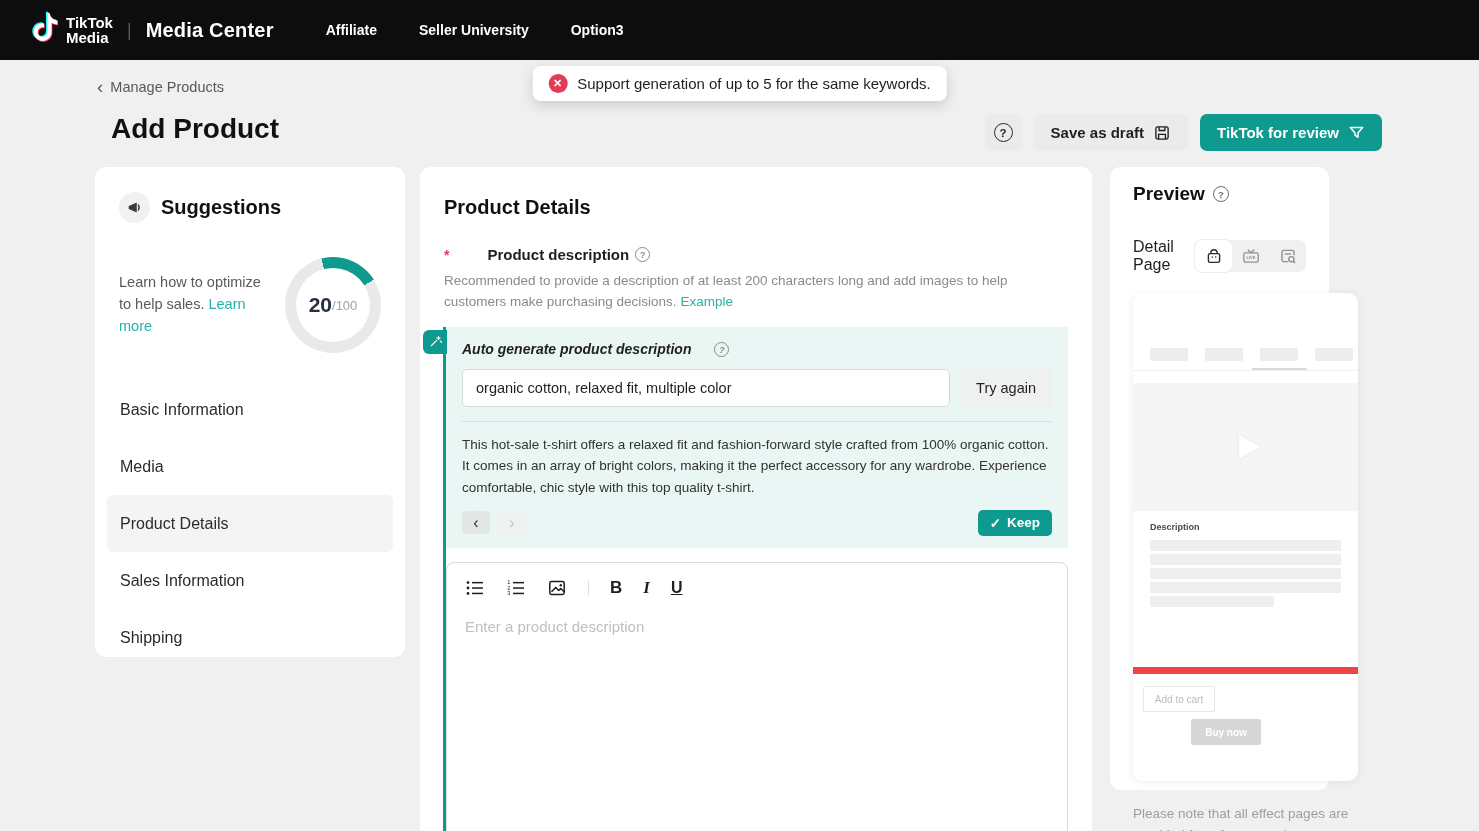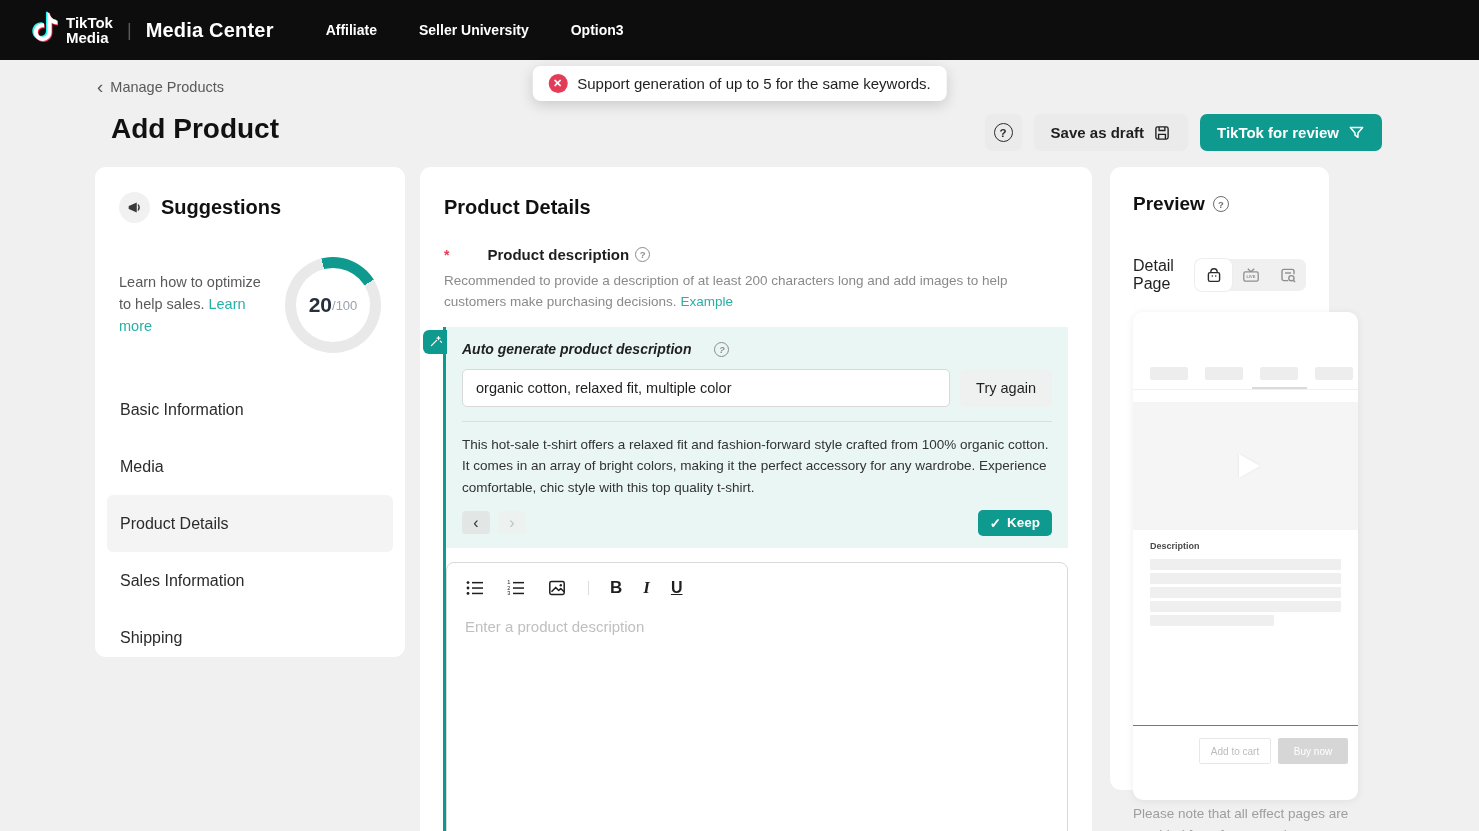--- a/index.html
+++ b/index.html
@@ -94,50 +94,50 @@
   .editor { margin-left:3px; margin-top:14px; border:1px solid #d9d9d9; border-radius:8px;
     background:#fff; height:320px; }
   .editor-toolbar { display:flex; align-items:center; gap:21px; padding:15px 18px 6px; }
   .tb-icon { display:flex; align-items:center; justify-content:center; width:20px; height:20px; cursor:pointer; }
   .tb-sep { width:1px; height:14px; background:#ddd; }
   .tb-b { font-size:17px; font-weight:800; color:#1f1f1f; cursor:pointer; }
   .tb-i { font-size:17px; font-style:italic; font-family:"Liberation Serif", serif; font-weight:600; color:#1f1f1f; cursor:pointer; }
   .tb-u { font-size:16px; font-weight:600; text-decoration:underline; color:#1f1f1f; cursor:pointer; }
   .editor-placeholder { padding:14px 18px; font-size:15px; color:#bfbfbf; }
   
-  .preview-card { left:1110px; top:167px; width:219px; height:623px; padding:26px 23px; }
+  .preview-card { left:1110px; top:167px; width:219px; height:623px; padding:16px 23px; }
   .preview-head { display:flex; align-items:center; gap:8px; }
   .preview-title { font-size:19px; font-weight:700; color:#111; }
   .q-circle-dk { border-color:#6e6e6e; color:#6e6e6e; width:16px; height:16px; }
-  .mode-row { display:flex; align-items:center; margin-top:42px; }
+  .mode-row { display:flex; align-items:center; margin-top:33px; }
   .mode-label { font-size:16px; color:#1f1f1f; }
   .seg { margin-left:auto; display:flex; background:#f0f0f0; border-radius:7px; }
   .seg-cell { width:37px; height:32px; display:flex; align-items:center; justify-content:center;
     cursor:pointer; border-radius:7px; }
   .seg-cell.active { background:#fff; box-shadow:0 0 0 1px #ededed; }
   
   .phone { margin-top:19px; width:225px; height:488px; background:#fff; border-radius:10px;
     box-shadow:0 1px 8px rgba(0,0,0,.07); overflow:hidden; display:flex; flex-direction:column; }
   .ph-top { height:55px; }
   .ph-tabs { position:relative; padding:0 0 9px 17px; display:flex; gap:17px; overflow:hidden;
     border-bottom:1px solid #f0f0f0; }
   .ph-tab { width:38px; height:13px; background:#ededed; border-radius:2px; flex:none; }
   .ph-underline { position:absolute; bottom:0; left:119px; width:55px; height:2px; background:#dadada; }
   .ph-gap { height:12px; }
   .ph-video { height:128px; background:#f5f5f5; display:flex; align-items:center; justify-content:center; }
   .ph-desc-label { padding:11px 17px 0; font-size:9px; font-weight:700; color:#4a4a4a; }
   .ph-lines { padding:8px 17px 0; display:flex; flex-direction:column; gap:3px; }
   .ph-line { height:11px; background:#efefef; border-radius:1px; }
   .ph-line.short { width:65%; }
-  .ph-footer { margin-top:auto; border-top:1px solid #ef4444; padding:12px 10px 36px;
-    display:flex; justify-content:flex-end; gap:7px; }
+  .ph-footer { margin-top:auto; border-top:7px solid #ef4444; padding:12px 10px 36px;
+    display:flex; justify-content:flex-end; gap:7px;flex-direction:column; }
   .ph-btn { height:26px; font-size:10px; display:flex; align-items:center; justify-content:center;
     border-radius:2px; font-family:inherit; cursor:pointer; }
   .ph-cart { width:72px; background:#fff; border:1px solid #e7e7e7; color:#b9bdc1; }
-  .ph-buy { width:70px; background:#d6d6d6; border:none; color:#fff; font-weight:400; }
+  .ph-buy { width:70px; background:#d6d6d6; border:none; color:#fff; font-weight:700;margin-left:48px; }
   .preview-note { position:absolute; left:1133px; top:804px; width:218px; font-size:13.5px;
     color:#9e9e9e; line-height:1.55; }
 </style>
 </head>
 <body>
 
 <div class="screen">
 
   <header class="topbar">
     <div class="logo-wrap">

